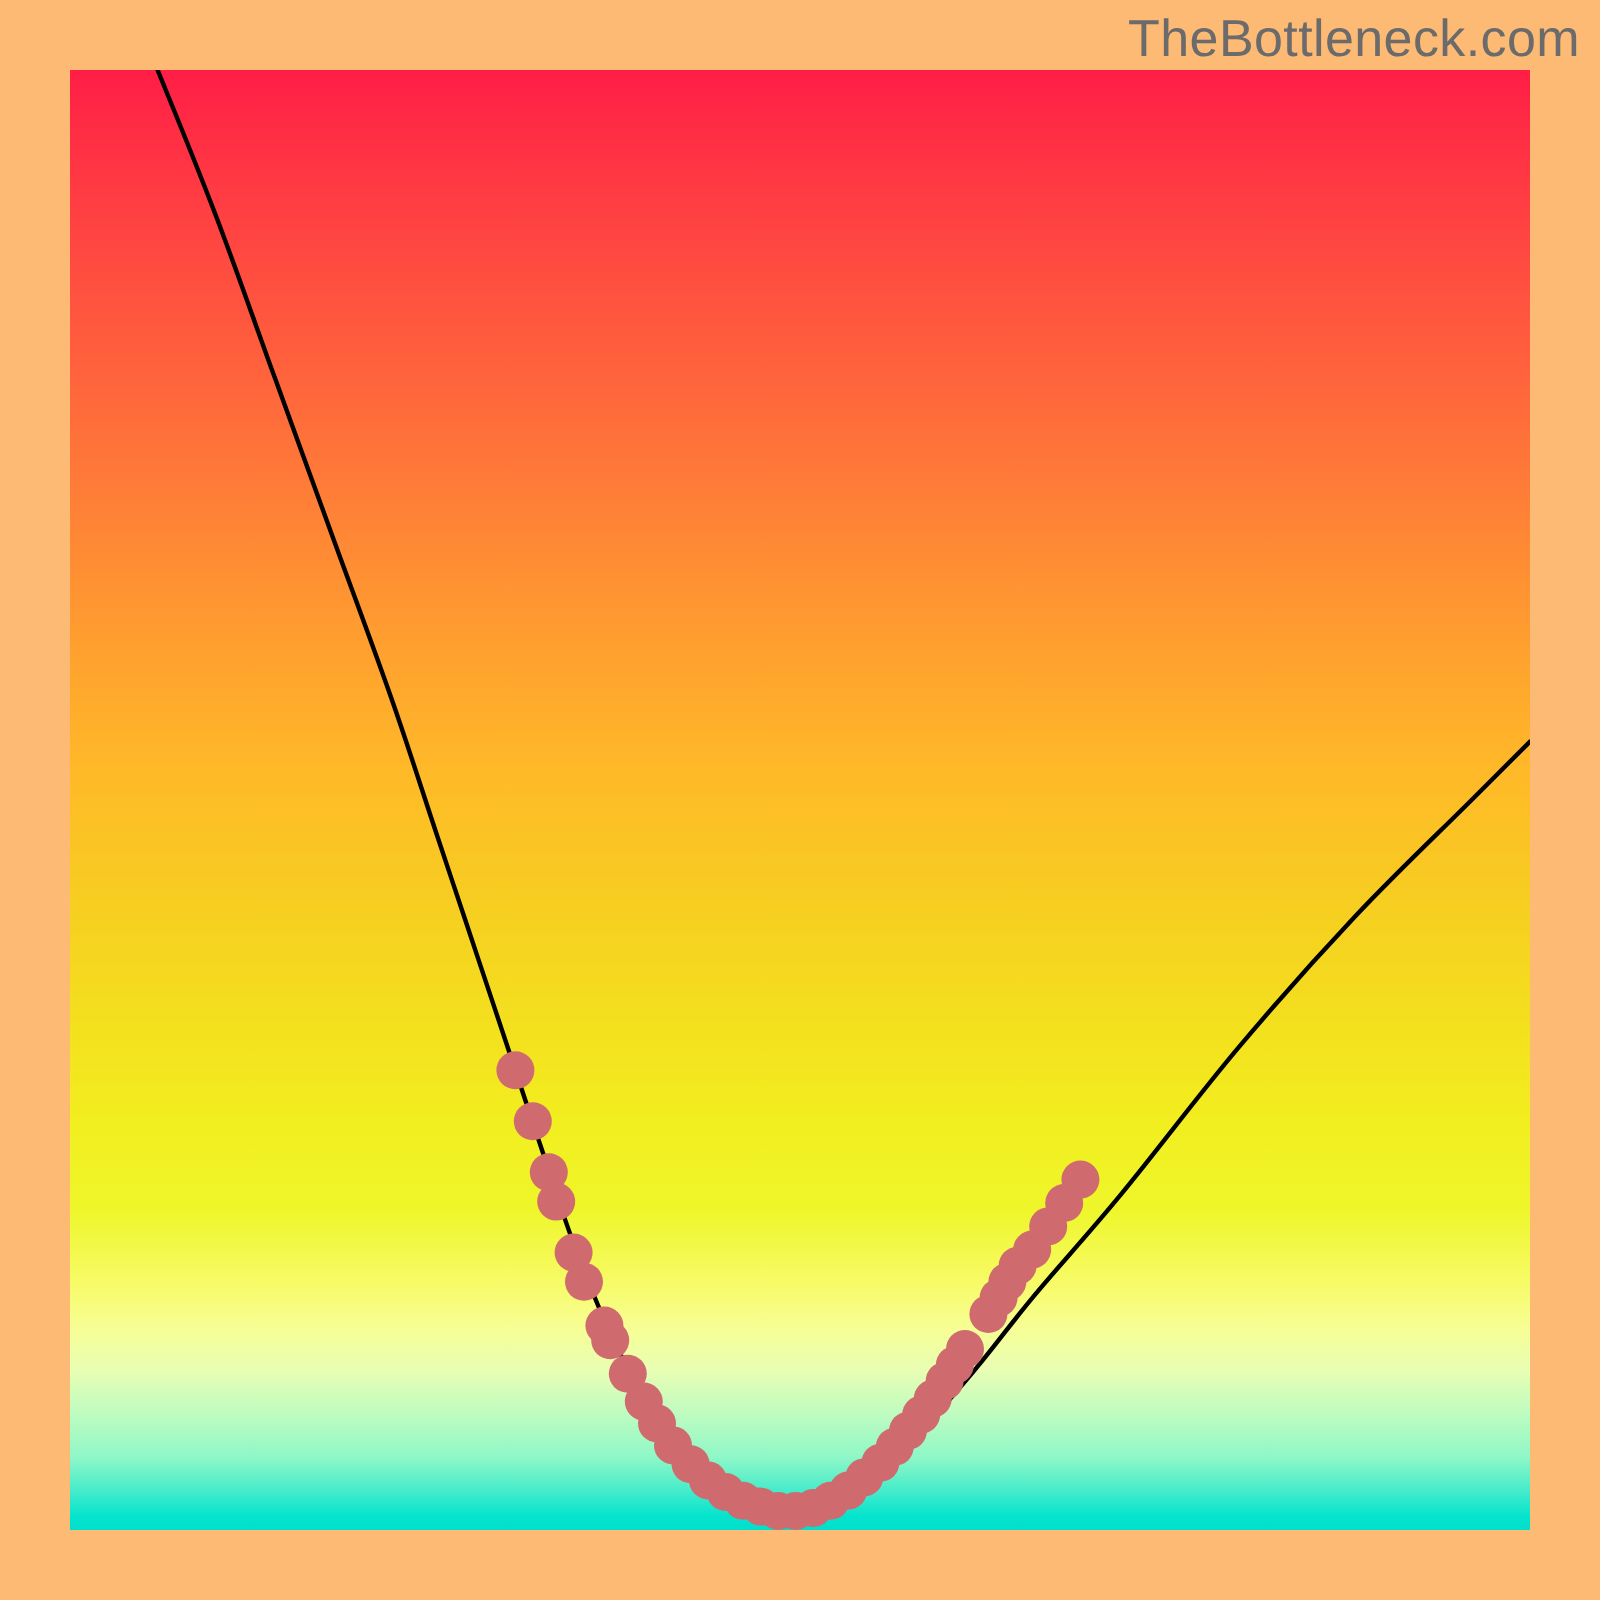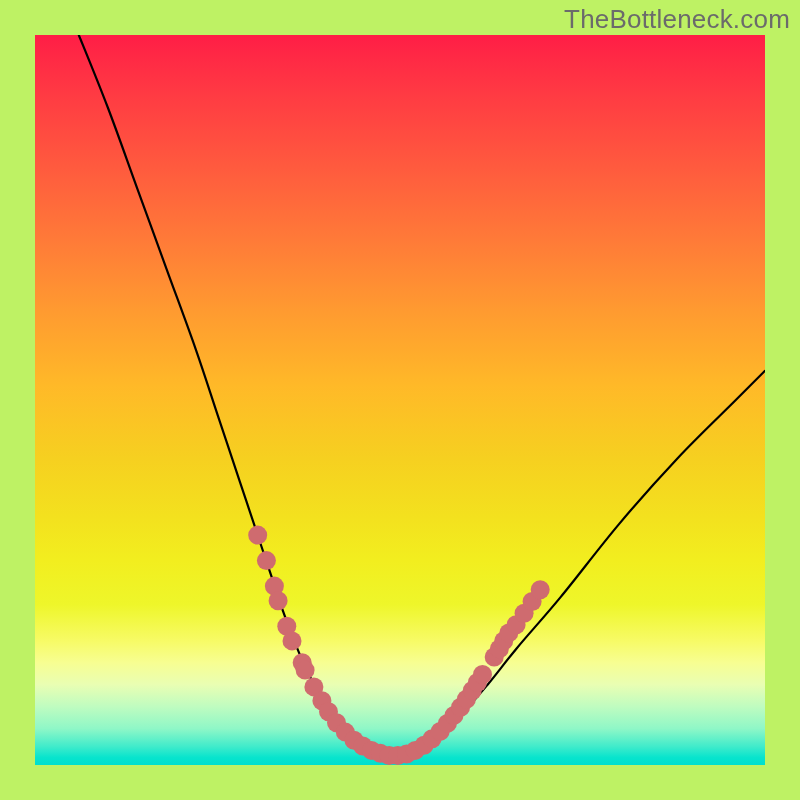--- a/index.html
+++ b/index.html
@@ -7,21 +7,21 @@
     padding: 0;
     width: 800px;
     height: 800px;
     background: #000;
     overflow: hidden;
     font-family: Arial, Helvetica, sans-serif;
   }
   .frame {
     position: absolute;
     inset: 0;
-    background: #bef264;
+    background: #fdba74;
   }
   .watermark {
     position: absolute;
     top: 4px;
     right: 10px;
     color: #6b6b6b;
     font-size: 26px;
     font-weight: 500;
     letter-spacing: 0.2px;
     z-index: 10;

